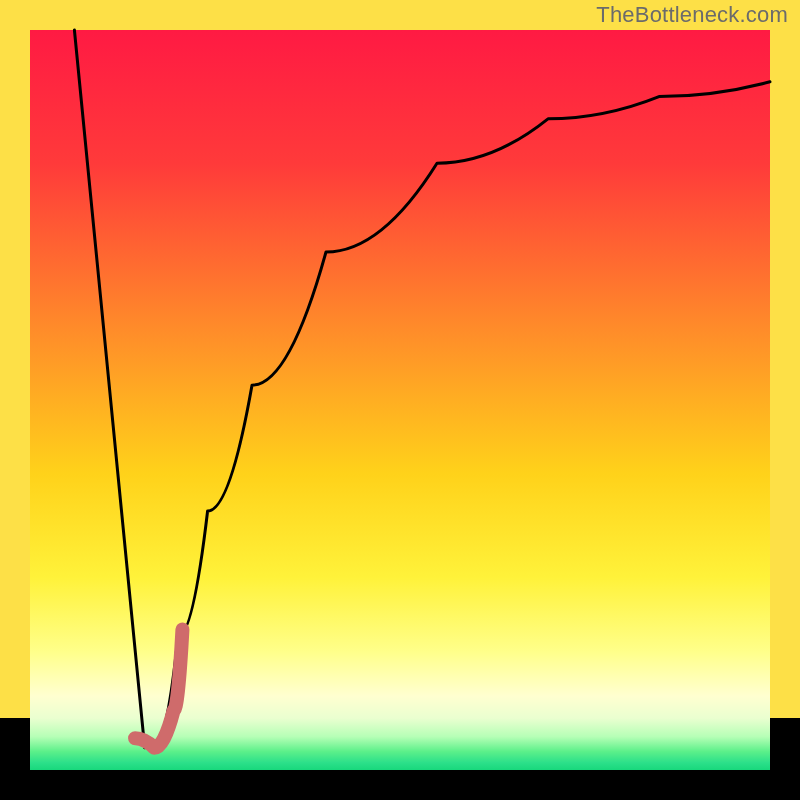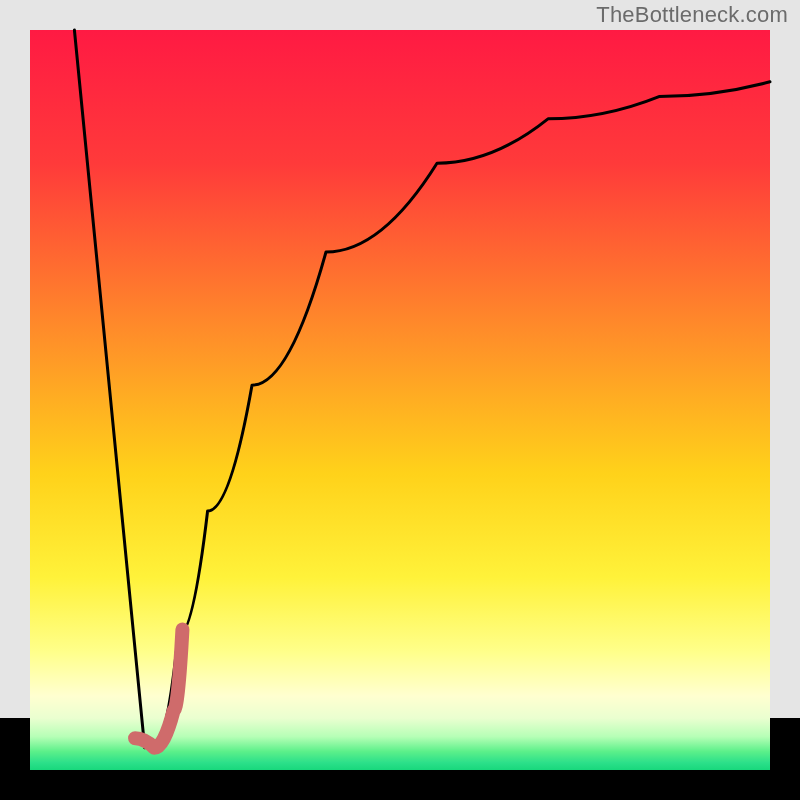--- a/index.html
+++ b/index.html
@@ -7,21 +7,21 @@
     padding: 0;
     width: 800px;
     height: 800px;
     overflow: hidden;
     font-family: Arial, Helvetica, sans-serif;
     background: #000;
   }
   .outer {
     width: 800px;
     height: 718px;
-    background: #e5e5e5;
+    background: #fde047;
     position: relative;
   }
   .watermark {
     position: absolute;
     top: 2px;
     right: 12px;
     color: #6b6b6b;
     font-size: 22px;
     font-weight: 500;
     letter-spacing: 0.2px;

